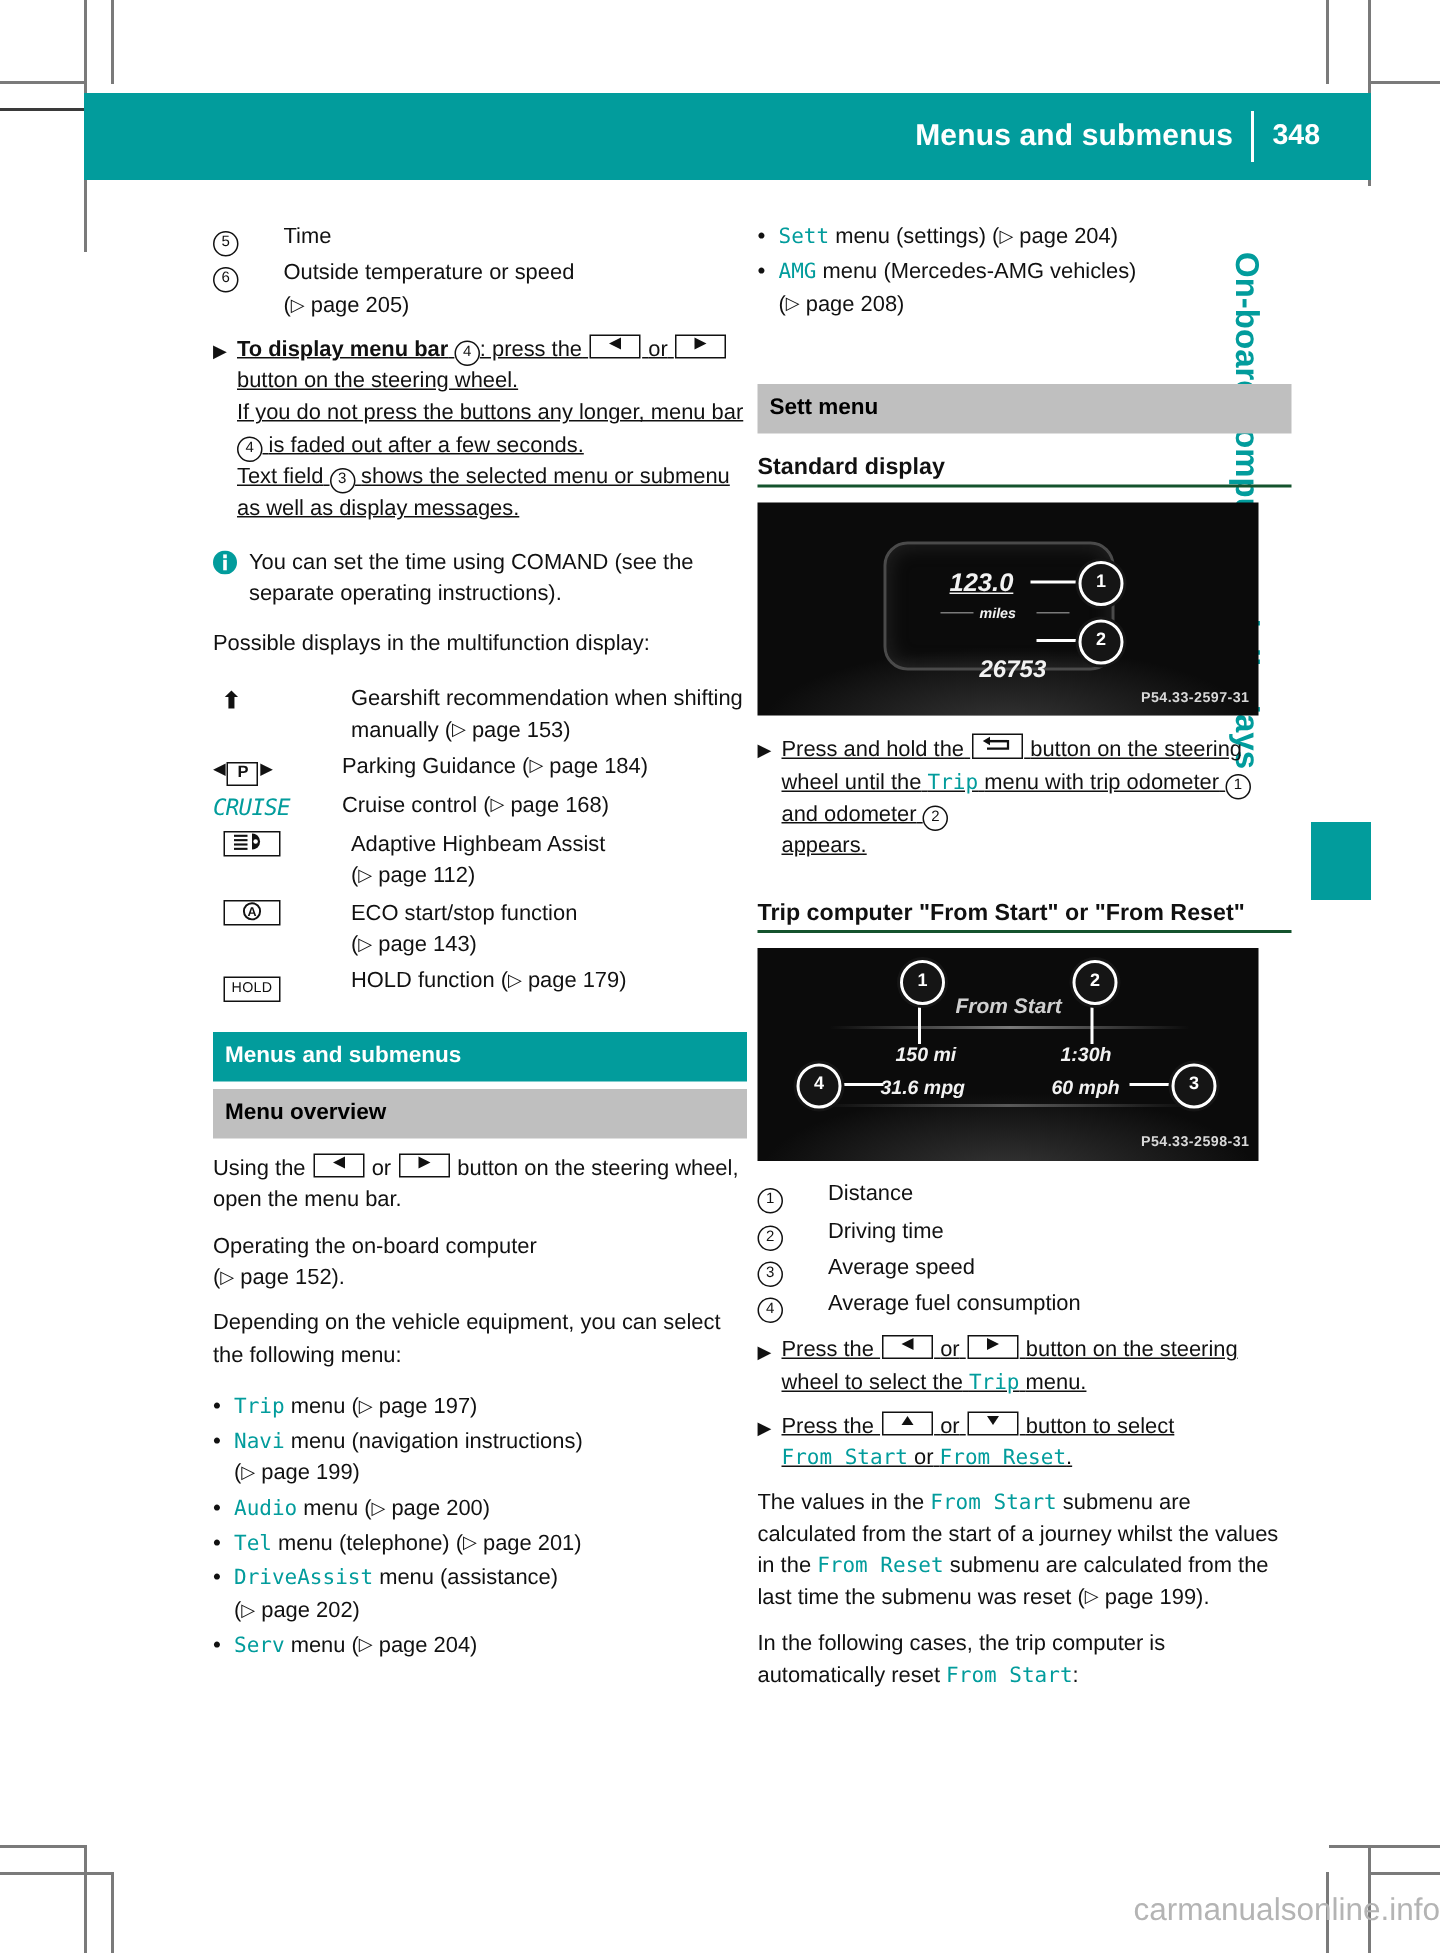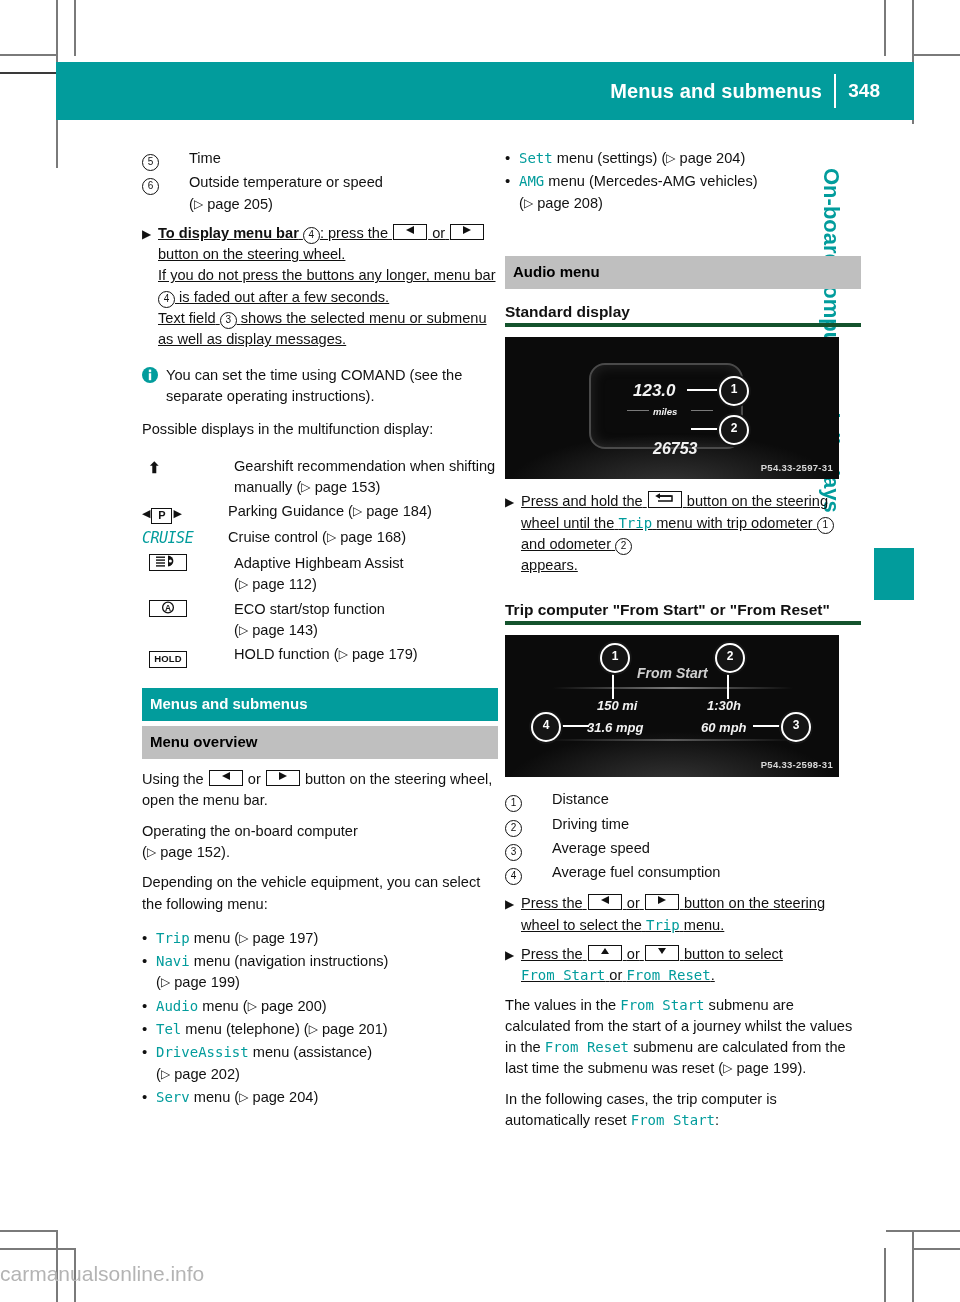--- a/index.html
+++ b/index.html
@@ -78,21 +78,21 @@
     background:#029C9C;color:#fff;font-weight:bold;font-size:15px;
     padding:5px 8px 6px 8px;margin:20px 0 5px 0;
   }
   .h-gray{
     background:#BFBFBF;color:#000;font-weight:bold;font-size:15px;
     padding:5px 8px 6px 8px;margin:0 0 10px 0;
   }
   .h-sub{
     font-weight:bold;font-size:15.5px;margin:14px 0 3px 0;
   }
-  .h-sub-rule{border-bottom:4px solid #14532d;margin-bottom:10px;}
+  .h-sub-rule{border-bottom:2px solid #14532d;margin-bottom:10px;}
 
   
   .mono{font-family:"DejaVu Sans Mono", monospace;color:#029C9C;font-size:14px;}
   b.bold{font-weight:bold;}
 
   
   .cnum{
     display:inline-block;width:15px;height:15px;border:1.3px solid #111;
     border-radius:50%;font-size:10px;line-height:14px;text-align:center;
     vertical-align:0px;font-family:"Liberation Sans", sans-serif;
@@ -136,21 +136,21 @@
     position:absolute;width:26px;height:26px;border-radius:50%;
     border:2.5px solid #fff;background:#151515;
     color:#fff;font-size:12px;font-weight:bold;line-height:22px;text-align:center;
     box-shadow:0 0 0 2px #151515;
   }
   .lead{position:absolute;background:#fff;height:2px;}
   .lead.v{width:2px;height:auto;}
 
   
   .watermark{
-    position:absolute;left:0;top:1262px;width:960px;text-align:left;
+    position:absolute;left:0;top:1262px;width:960px;text-align:right;
     color:#b4b4b4;font-size:21px;font-family:"Liberation Sans", sans-serif;
   }
 </style>
 </head>
 <body>
 
 <div class="crop" style="left:56px;top:0;width:2px;height:168px;"></div>
 <div class="crop" style="left:74px;top:0;width:2px;height:56px;"></div>
 <div class="crop" style="left:0;top:54px;width:58px;height:2px;"></div>
 <div class="crop dark" style="left:0;top:72px;width:58px;height:2px;"></div>
@@ -285,21 +285,21 @@
       </span>
     </div>
     <div class="desc">
       <span>ECO start/stop function</span><br>
       (<span class="pref">▷</span>&nbsp;<span>page 143</span>)
     </div>
   </div>
 
   <div class="symrow">
     <div class="sym" style="padding-left:6px;">
-      <span class="key" style="min-width:30px;height:15px;font-weight:bold;font-size:9.5px;line-height:14px;letter-spacing:.2px;"><span>HOLD</span></span>
+      <span class="key" style="min-width:30px;height:15px;font-weight:normal;font-size:9.5px;line-height:14px;letter-spacing:.2px;"><span>HOLD</span></span>
     </div>
     <div class="desc">
       <span>HOLD function</span>
       (<span class="pref">▷</span>&nbsp;<span>page 179</span>)
     </div>
   </div>
 
   <div class="h-teal">Menus and submenus</div>
   <div class="h-gray">Menu overview</div>
 
@@ -393,28 +393,28 @@
 
   <div class="bul">
     <div class="dot">•</div>
     <div class="txt">
       <span class="mono">AMG</span>
       <span>menu (Mercedes-AMG vehicles)</span><br>
       (<span class="pref">▷</span>&nbsp;<span>page 208</span>)
     </div>
   </div>
 
-  <div class="h-gray" style="margin-top:42px;margin-bottom:12px;">Audio menu</div>
+  <div class="h-gray" style="margin-top:42px;margin-bottom:12px;">Sett menu</div>
 
   <div class="h-sub h-sub-rule" style="margin-top:0;">Standard display</div>
 
   <div class="fig">
     <div class="glow"></div>
     <div class="cluster"></div>
-    <div class="lcd" style="left:128px;top:42px;font-size:17px;">123.0</div>
+    <div class="lcd" style="left:128px;top:42px;font-size:17px;text-decoration:underline;">123.0</div>
     <div class="lcd" style="left:148px;top:68px;font-size:9.5px;">miles</div>
     <div class="lead" style="left:122px;top:73px;width:22px;background:#7a7a7a;height:1px;"></div>
     <div class="lead" style="left:186px;top:73px;width:22px;background:#7a7a7a;height:1px;"></div>
     <div class="lcd" style="left:148px;top:82px;font-size:16px;margin-top:18px;">26753</div>
     <div class="lead" style="left:182px;top:52px;width:36px;"></div>
     <div class="lead" style="left:186px;top:91px;width:32px;"></div>
     <div class="callout" style="left:214px;top:39px;">1</div>
     <div class="callout" style="left:214px;top:78px;">2</div>
     <div class="fig-cap">P54.33-2597-31</div>
   </div>

